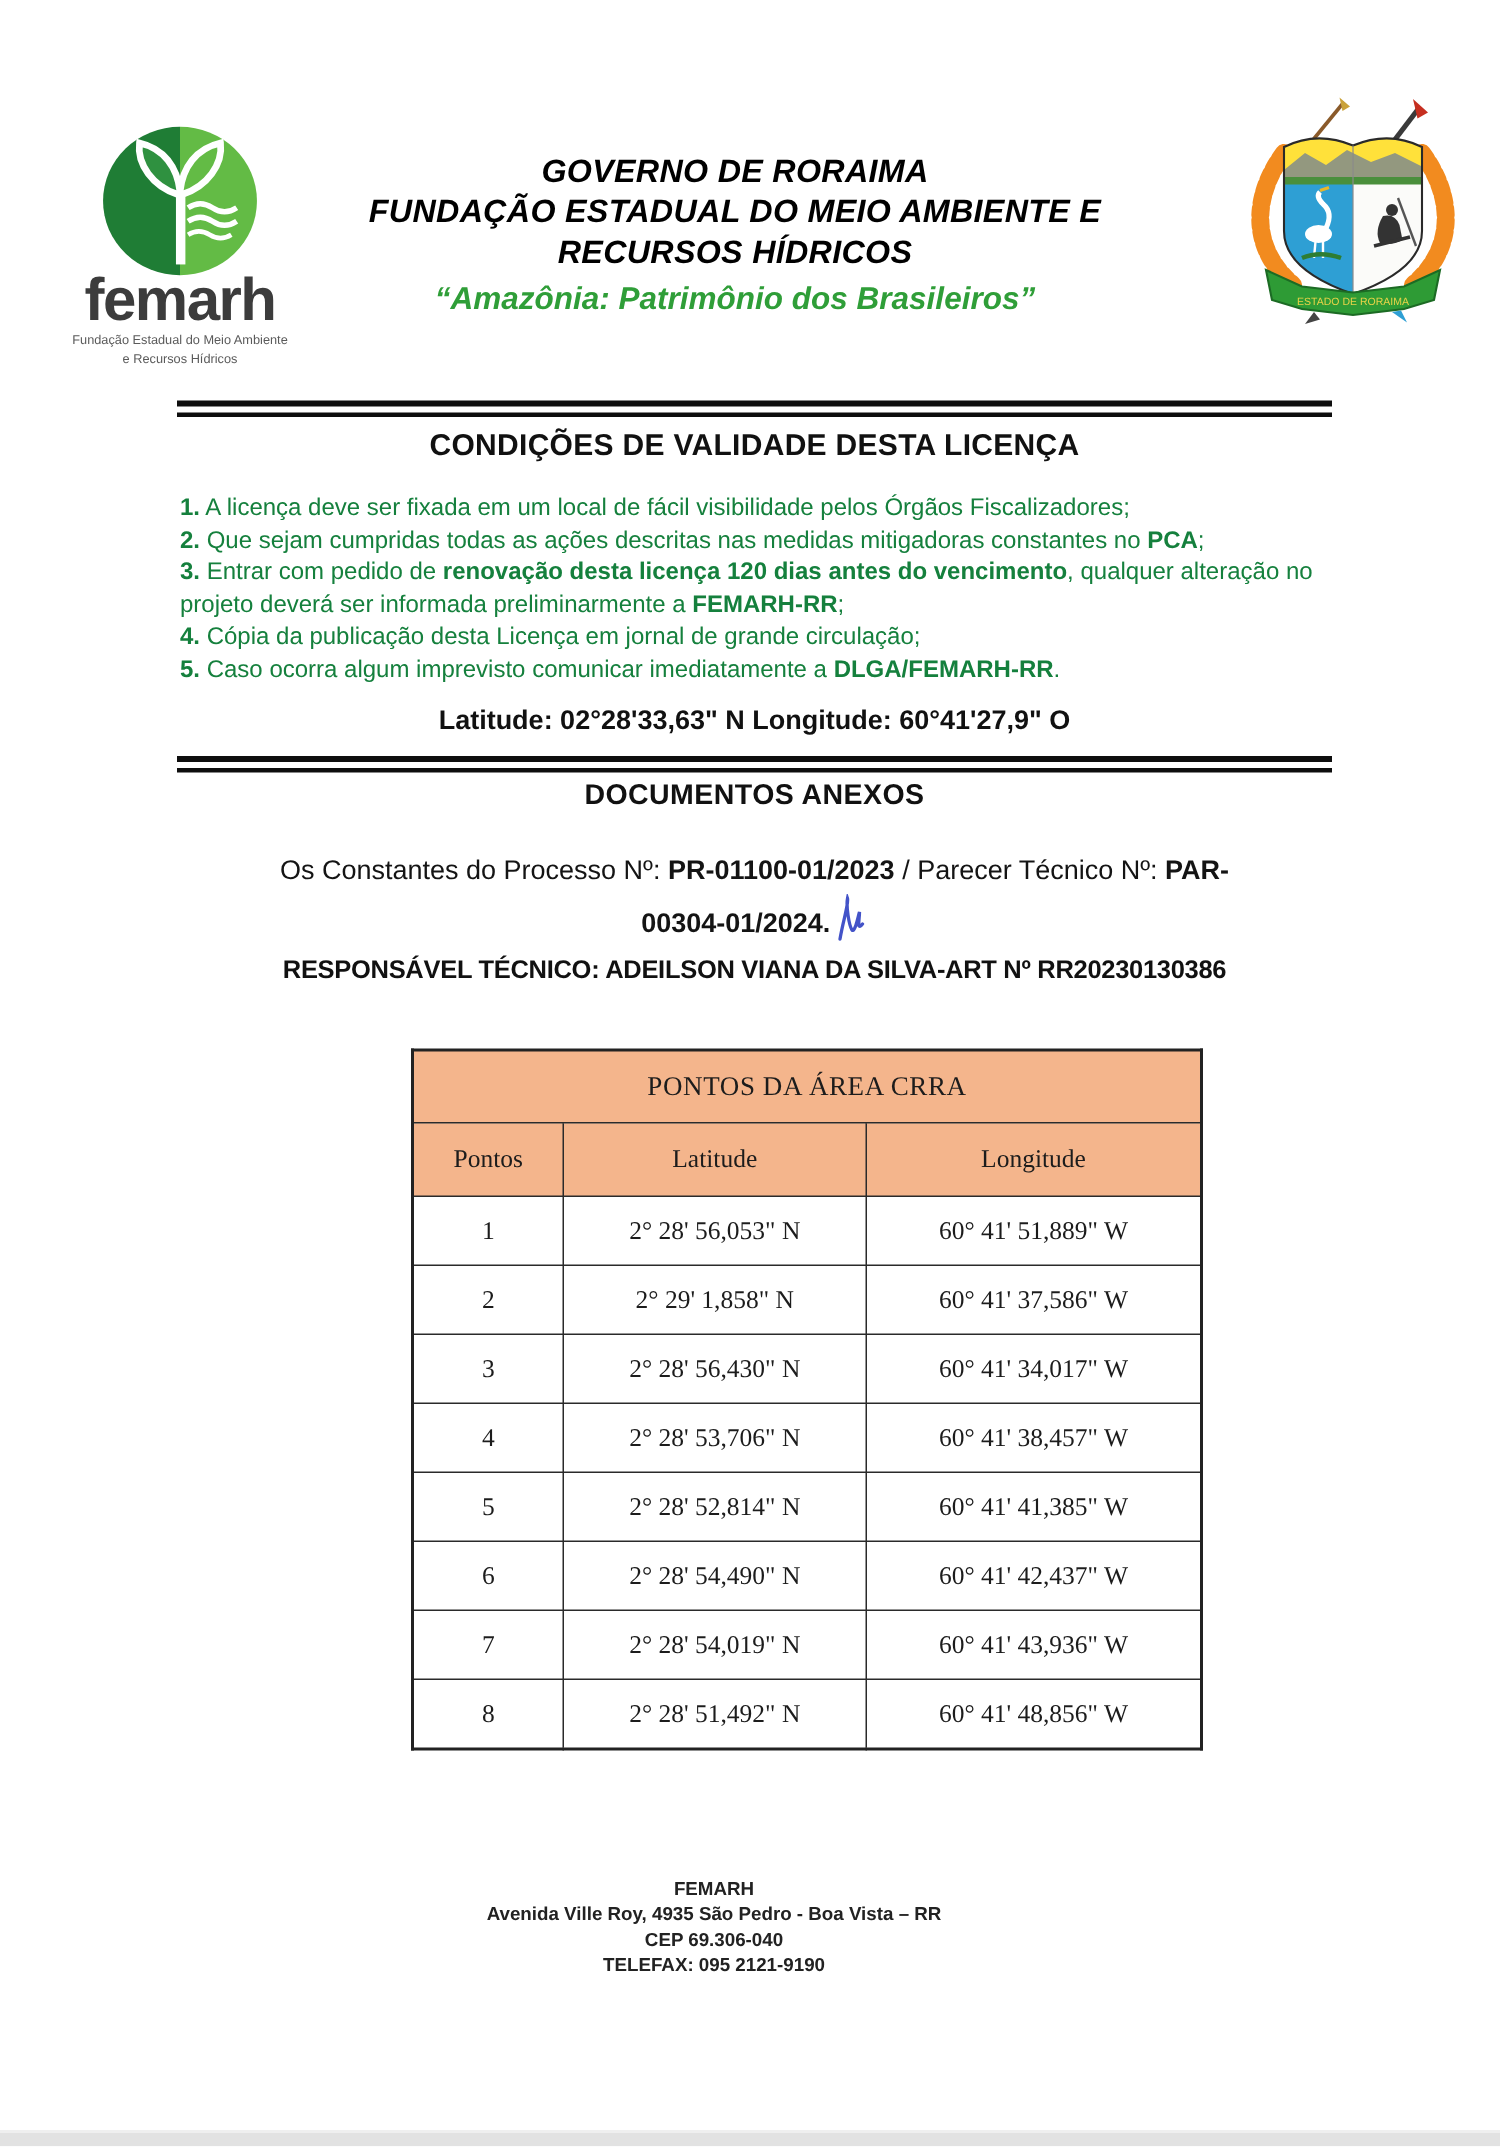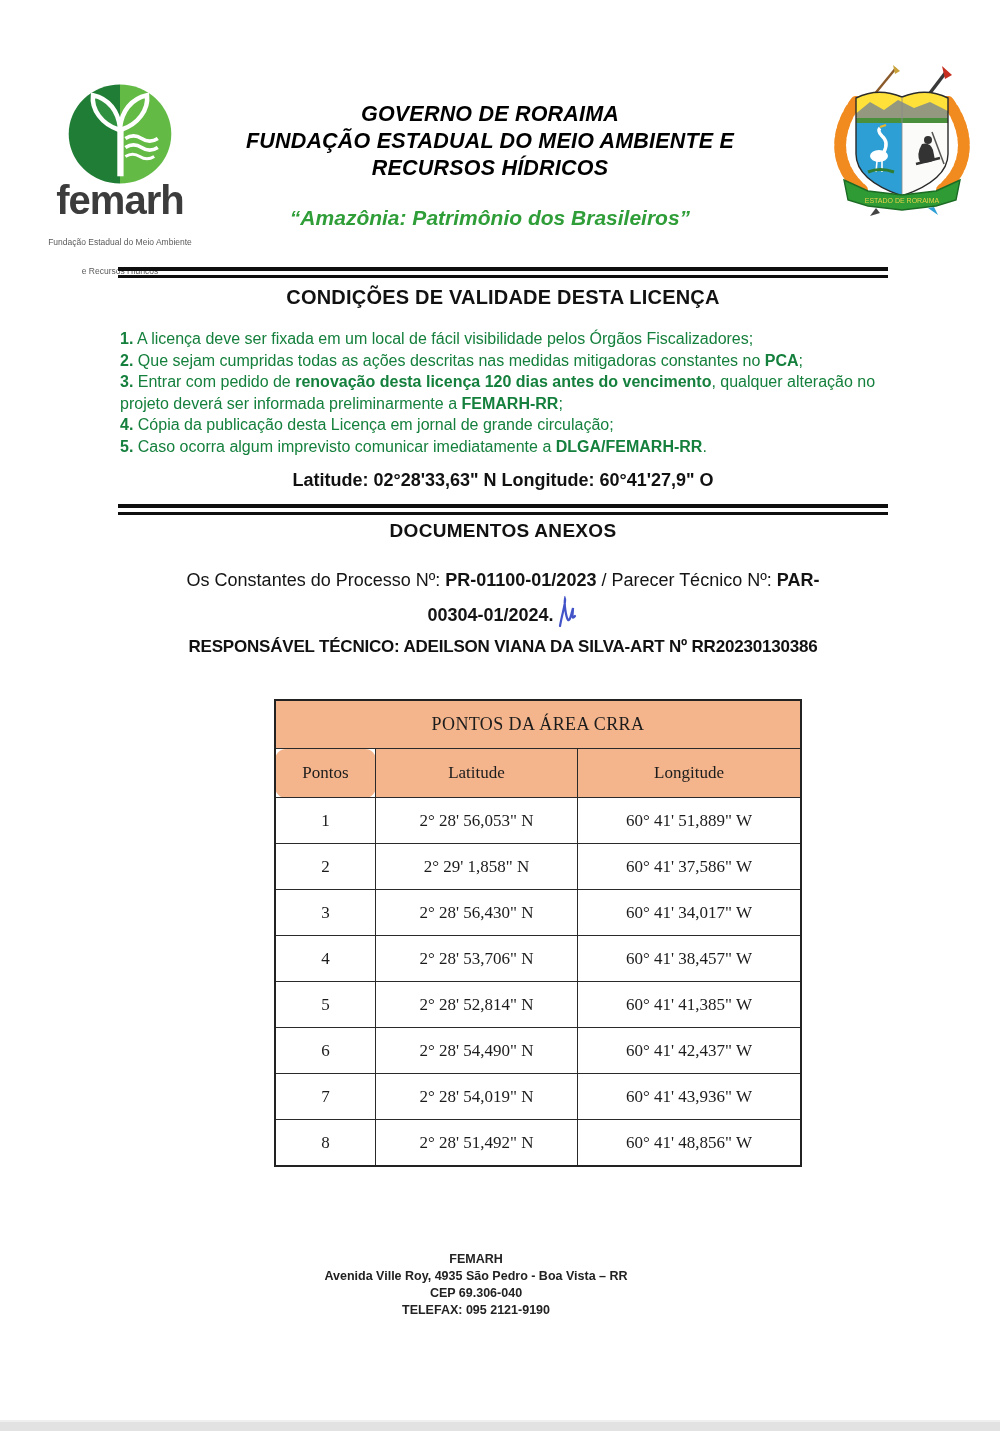--- a/index.html
+++ b/index.html
@@ -4,24 +4,24 @@
 <style>
   html,body{margin:0;padding:0;}
   body{background:#fff;font-family:"Liberation Sans",sans-serif;-webkit-font-smoothing:antialiased;}
   .page{position:relative;width:1000px;height:1431px;background:#ffffff;overflow:hidden;color:#111;}
   .b{font-weight:bold;}
 
   
   .logo-block{position:absolute;left:34px;top:82px;width:172px;text-align:center;}
   .logo-mark{display:block;margin:0 auto;}
   .wordmark{font-size:40px;font-weight:bold;color:#3c3c3c;letter-spacing:-1px;line-height:36px;margin-top:-4px;}
-  .logo-sub{font-size:8.5px;color:#5a5a5a;line-height:10px;margin-top:19px;}
+  .logo-sub{font-size:8.5px;color:#5a5a5a;line-height:10px;margin-top:3px;}
   .org-block{position:absolute;left:170px;right:190px;top:101px;text-align:center;}
   .org-line{font-size:21.5px;font-weight:bold;color:#000000;line-height:27px;letter-spacing:0.2px;font-style:italic;}
-  .motto{font-size:21px;font-weight:bold;font-style:italic;line-height:30px;margin-top:21px;}
+  .motto{font-size:21px;font-weight:bold;font-style:italic;line-height:30px;margin-top:3px;}
   .crest{position:absolute;left:816px;top:60px;}
 
   
   .rule{position:absolute;left:118px;width:770px;height:4px;border-top:4px solid #0e0e0e;border-bottom:3px solid #0e0e0e;}
   .rule1{top:267px;}
   .rule2{top:504px;}
 
   .cond-title{position:absolute;top:286px;left:118px;width:770px;text-align:center;font-size:20px;font-weight:bold;letter-spacing:0.2px;}
   .cond-list{position:absolute;top:328px;left:120px;width:774px;font-size:16px;line-height:21.6px;color:#15803d;}
   .coords{position:absolute;top:470px;left:118px;width:770px;text-align:center;font-size:18px;font-weight:bold;}
@@ -135,21 +135,21 @@
 
   <div class="responsible">RESPONSÁVEL TÉCNICO: ADEILSON VIANA DA SILVA-ART Nº RR20230130386</div>
 
   <div class="pts-wrap">
     <table class="pts">
       <thead>
         <tr class="title-row">
           <th colspan="3" class="peach" style="background: rgb(244, 181, 140);">PONTOS DA ÁREA CRRA</th>
         </tr>
         <tr class="head-row">
-          <th class="peach col-p" style="background: rgb(244, 181, 140); border-radius: 11px;">Pontos</th>
+          <th class="peach col-p" style="background: rgb(244, 181, 140);">Pontos</th>
           <th class="peach col-lat" style="background: rgb(244, 181, 140);">Latitude</th>
           <th class="peach col-lon" style="background: rgb(244, 181, 140);">Longitude</th>
         </tr>
       </thead>
       <tbody>
           <tr>
             <td>1</td>
             <td>2° 28' 56,053" N</td>
             <td>60° 41' 51,889" W</td>
           </tr>

